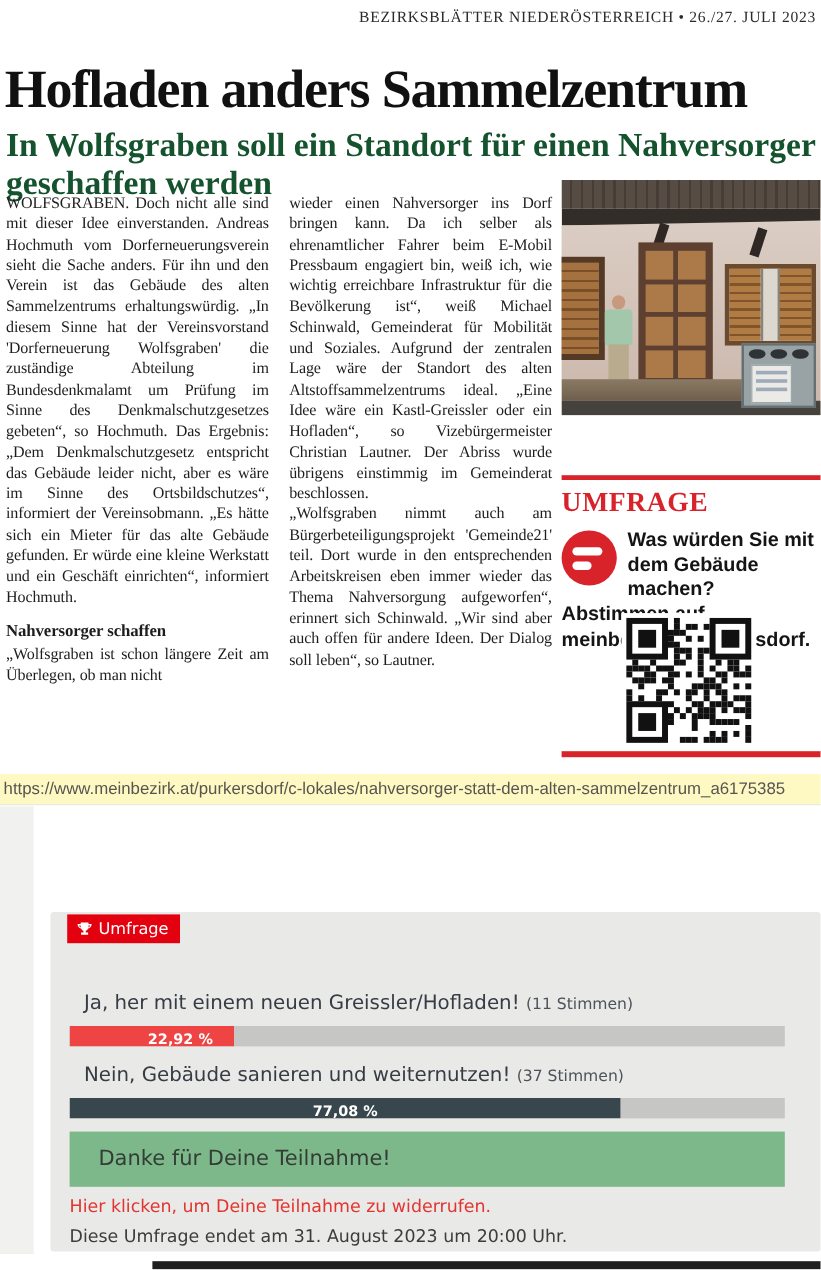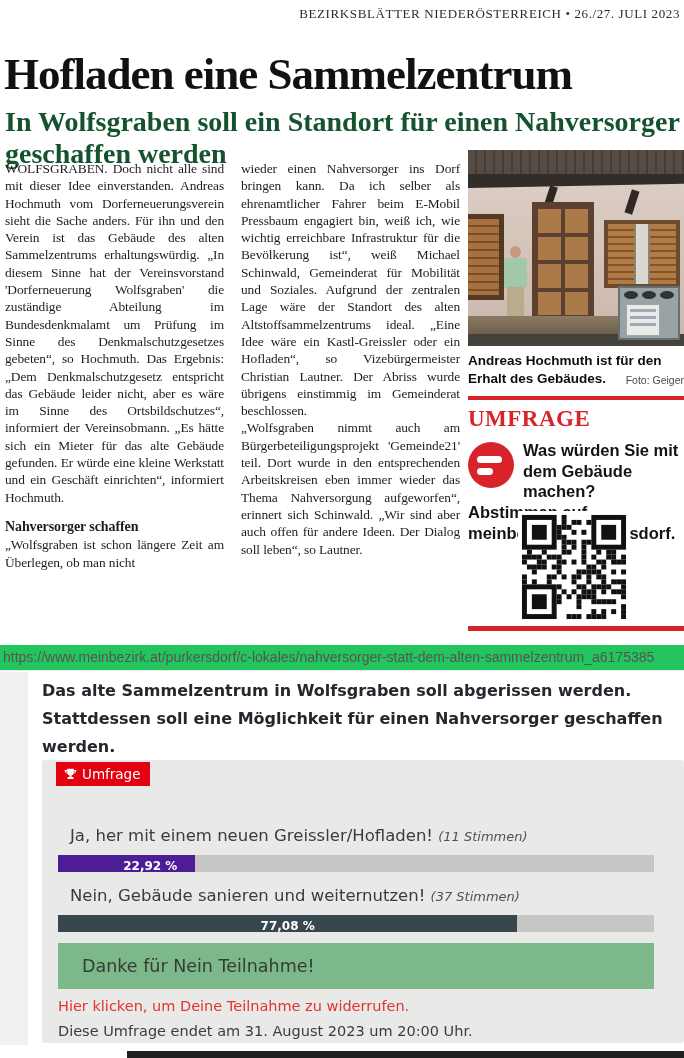--- a/index.html
+++ b/index.html
@@ -80,55 +80,55 @@
     font-family:"Liberation Sans", sans-serif; font-size:16.5px; font-weight:700; line-height:1.25; color:#141414; }
   .mb-icon { float:left; width:46px; height:46px; border-radius:50%; margin:2px 9px 4px 0;
     display:flex; flex-direction:column; justify-content:center; gap:5px; padding-left:9px; }
   .mb-icon i { display:block; height:7px; border-radius:4px; background:#fff; }
   .mb-icon i.b1 { width:25px; } .mb-icon i.b2 { width:16px; }
 
   .qr { position:absolute; left:518px; top:511px; width:112px; height:112px; background:#fff; }
   .red-rule-2 { position:absolute; left:468px; top:626px; width:216px; height:5px; }
 
   
-  .url-bar { position:absolute; left:0; top:645px; width:684px; height:26px; background:#22c55e;
+  .url-bar { position:absolute; left:0; top:645px; width:684px; height:26px; background:#fef9c3;
     border-bottom:1px solid #e9e9e9; font-family:"Liberation Sans", sans-serif; }
   .url-text { position:absolute; left:3px; top:4px; font-size:14px; color:#585450; white-space:nowrap; }
 
   
   .left-gutter { position:absolute; left:0; top:672px; width:28px; height:373px; background:#f1f1f0; }
   .poll-intro { position:absolute; left:42px; top:677px; width:628px;
     font-family:"DejaVu Sans", sans-serif; font-size:16px; font-weight:700; line-height:28px; color:#26262e; }
   .poll-panel { position:absolute; left:42px; top:760px; width:642px; height:283px; border-radius:3px;
     font-family:"DejaVu Sans", sans-serif; }
   .poll-badge { position:absolute; left:14px; top:2px; height:24px; padding:0 10px 0 8px;
     display:flex; align-items:center; gap:5px; color:#fff; font-size:13.5px; }
   .poll-question { position:absolute; left:28px; top:33px; font-size:19px; font-weight:700; color:#1e2126; }
   .opt-label { position:absolute; left:28px; font-size:16.5px; color:#363b44; }
-  .opt-votes { font-size:13px; color:#4d525b;font-style:italic; }
+  .opt-votes { font-size:13px; color:#4d525b; }
   .opt-bar { position:absolute; left:16px; width:596px; height:17px; overflow:hidden; }
   .opt-fill { height:100%; text-align:center; }
   .opt-fill span { color:#fff; font-size:12px; font-weight:700; line-height:17px; }
   .opt1-label { top:66px; } .opt1-bar { top:95px; }
   .opt2-label { top:126px; } .opt2-bar { top:155px; }
   .thanks-box { position:absolute; left:16px; top:183px; width:596px; height:46px;
     display:flex; align-items:center; padding-left:24px; font-size:17.5px; color:#333d36; }
   .revoke-link { position:absolute; left:16px; top:238px; font-size:14.5px; cursor:pointer; }
   .end-note { position:absolute; left:16px; top:263px; font-size:14.5px; color:#3c3c3c; }
 
   .bottom-bar { position:absolute; left:127px; top:1051px; width:557px; height:7px; background:#202020; }
 </style>
 </head>
 <body>
 
 <div class="screen">
 
   <div class="masthead">BEZIRKSBLÄTTER NIEDERÖSTERREICH • 26./27. JULI 2023</div>
 
-  <h1 class="headline" style="margin:0">Hofladen eine Sammelzentrum</h1>
+  <h1 class="headline" style="margin:0">Hofladen anders Sammelzentrum</h1>
   <h2 class="subheadline" style="margin:0">In Wolfsgraben soll ein Standort für einen Nahversorger geschaffen werden</h2>
 
   <div class="columns">
     <div class="col">
       <p>WOLFSGRABEN. Doch nicht alle sind mit dieser Idee einverstanden. Andreas Hochmuth vom Dorferneuerungsverein sieht die Sache anders. Für ihn und den Verein ist das Gebäude des alten Sammelzentrums erhaltungswürdig. „In diesem Sinne hat der Vereinsvorstand 'Dorferneuerung Wolfsgraben' die zuständige Abteilung im Bundesdenkmalamt um Prüfung im Sinne des Denkmalschutzgesetzes gebeten“, so Hochmuth. Das Ergebnis: „Dem Denkmalschutzgesetz entspricht das Gebäude leider nicht, aber es wäre im Sinne des Ortsbildschutzes“, informiert der Vereinsobmann. „Es hätte sich ein Mieter für das alte Gebäude gefunden. Er würde eine kleine Werkstatt und ein Geschäft einrichten“, informiert Hochmuth.</p>
       <h3>Nahversorger schaffen</h3>
       <p>„Wolfsgraben ist schon längere Zeit am Überlegen, ob man nicht</p>
     </div>
     <div class="col">
       <p>wieder einen Nahversorger ins Dorf bringen kann. Da ich selber als ehrenamtlicher Fahrer beim E-Mobil Pressbaum engagiert bin, weiß ich, wie wichtig erreichbare Infrastruktur für die Bevölkerung ist“, weiß Michael Schinwald, Gemeinderat für Mobilität und Soziales. Aufgrund der zentralen Lage wäre der Standort des alten Altstoffsammelzentrums ideal. „Eine Idee wäre ein Kastl-Greissler oder ein Hofladen“, so Vizebürgermeister Christian Lautner. Der Abriss wurde übrigens einstimmig im Gemeinderat beschlossen.</p>
@@ -171,24 +171,20 @@
       <div class="bin-lid" style="left:22px"></div>
       <div class="bin-lid" style="left:40px"></div>
       <div class="bin-label">
           <i></i>
           <i></i>
           <i></i>
         </div>
     </div>
   </div>
 
-  <div class="caption-block">
-    <div class="caption">Andreas Hochmuth ist für den Erhalt des Gebäudes.</div>
-    <span class="credit">Foto: Geiger</span>
-  </div>
 
   <div class="red-rule-1" style="background: rgb(216, 35, 42);"></div>
   <div class="umfrage-title" style="color: rgb(216, 35, 42);">UMFRAGE</div>
   <div class="promo">
     <span class="mb-icon" style="background: rgb(216, 35, 42);">
         <i class="b1"></i>
         <i class="b2"></i>
       </span>
     <span>Was würden Sie mit dem Gebäude machen? Abstimmen auf meinbezirk.at/purkersdorf.</span>
   </div>
@@ -340,53 +336,52 @@
         <rect x="104" y="104" width="5" height="5" fill="#111"></rect>
       </svg>
   </div>
   <div class="red-rule-2" style="background: rgb(216, 35, 42);"></div>
 
   <div class="url-bar">
     <div class="url-text">https://www.meinbezirk.at/purkersdorf/c-lokales/nahversorger-statt-dem-alten-sammelzentrum_a6175385</div>
   </div>
 
   <div class="left-gutter"></div>
-  <div class="poll-intro">Das alte Sammelzentrum in Wolfsgraben soll abgerissen werden. Stattdessen soll eine Möglichkeit für einen Nahversorger geschaffen werden.</div>
 
   <div class="poll-panel" style="background: rgb(233, 233, 231);">
     <div class="poll-badge" style="background: rgb(227, 0, 15);">
       <svg width="13" height="13" viewBox="0 0 20 20">
         <path fill="#ffffff" d="M5 1h10v2h4c0 3.2-1.8 5.3-4.4 5.8-.7 1.4-1.8 2.5-3.1 2.9V14h3v3H5.5v-3h3v-2.3C7.2 11.3 6.1 10.2 5.4 8.8 2.8 8.3 1 6.2 1 3h4V1zm-2 4c.2 1.2.9 2.1 2 2.6V5H3zm14 0h-2v2.6c1.1-.5 1.8-1.4 2-2.6z"></path>
       </svg>
       <span>Umfrage</span>
     </div>
 
 
     <div class="opt-label opt1-label">
       <span>Ja, her mit einem neuen Greissler/Hofladen!</span>
       <span class="opt-votes">(11 Stimmen)</span>
     </div>
     <div class="opt-bar opt1-bar" style="background: rgb(198, 198, 196);">
-      <div class="opt-fill" style="width: 22.92%; background: #4c1d95; padding-left: 48px;">
+      <div class="opt-fill" style="width: 22.92%; background: #ef4444; padding-left: 48px;">
         <span>22,92 %</span>
       </div>
     </div>
 
     <div class="opt-label opt2-label">
       <span>Nein, Gebäude sanieren und weiternutzen!</span>
       <span class="opt-votes">(37 Stimmen)</span>
     </div>
     <div class="opt-bar opt2-bar" style="background: rgb(198, 198, 196);">
       <div class="opt-fill" style="width: 77.08%; background: rgb(55, 71, 77);">
         <span>77,08 %</span>
       </div>
     </div>
 
     <div class="thanks-box" style="background: rgb(125, 184, 138);">
-      <span>Danke für Nein Teilnahme!</span>
+      <span>Danke für Deine Teilnahme!</span>
     </div>
 
     <a class="revoke-link" style="color: rgb(226, 52, 48);">Hier klicken, um Deine Teilnahme zu widerrufen.</a>
     <div class="end-note">Diese Umfrage endet am 31. August 2023 um 20:00 Uhr.</div>
   </div>
 
   <div class="bottom-bar"></div>
 </div>
 
 </body></html>

